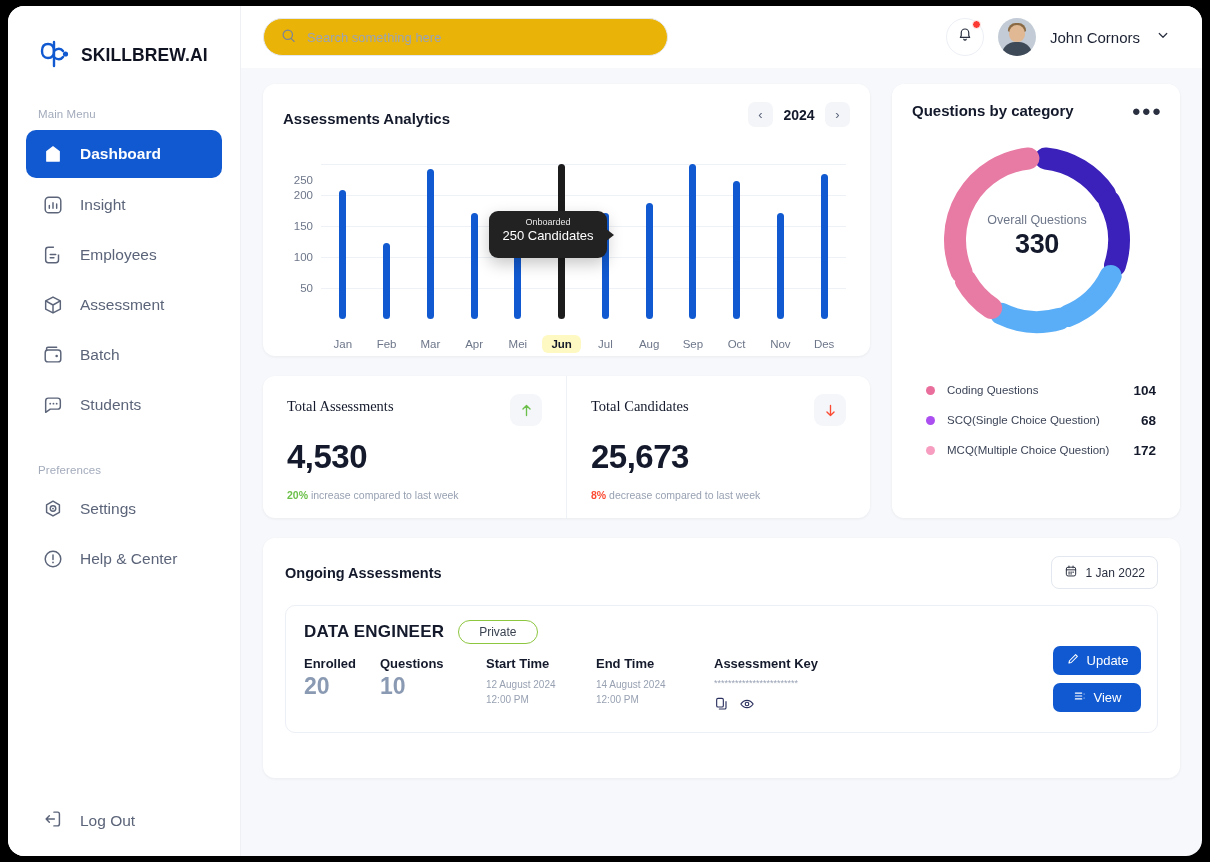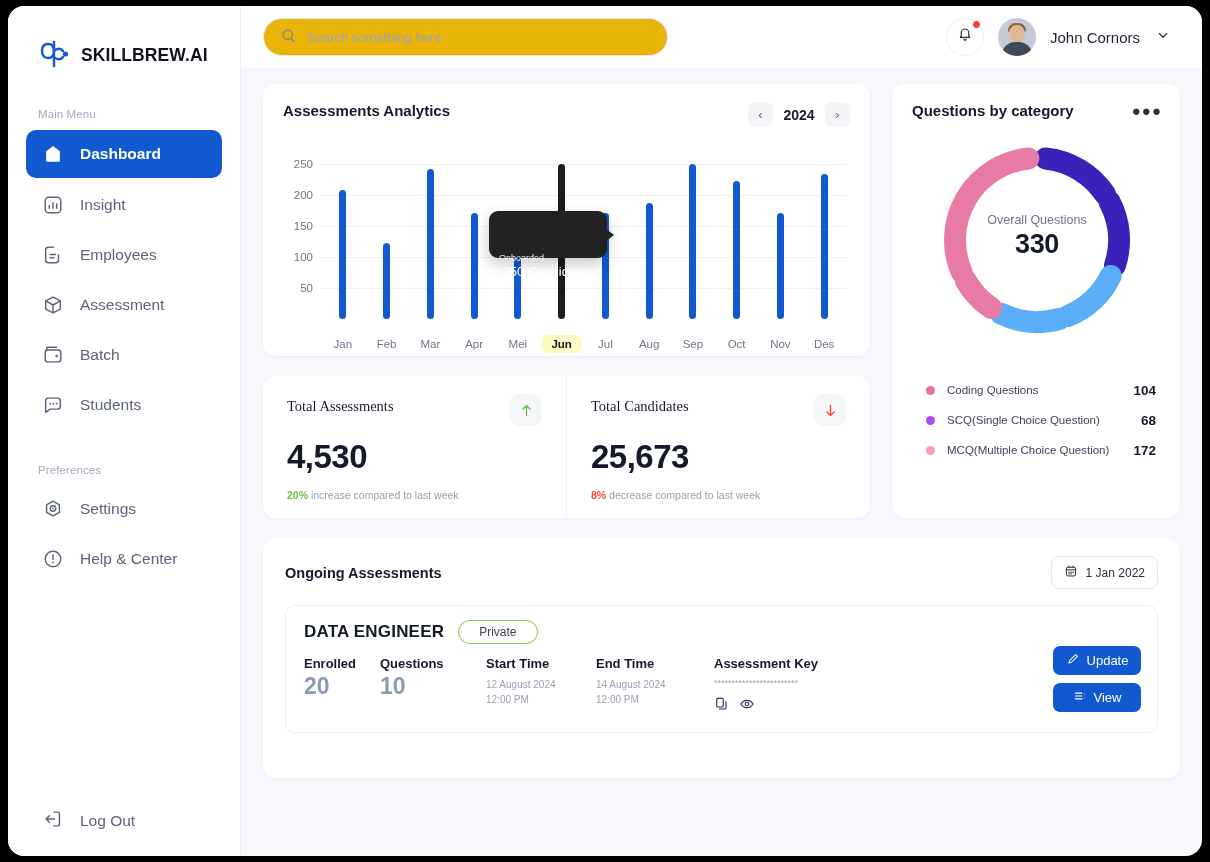--- a/index.html
+++ b/index.html
@@ -94,21 +94,21 @@
   .content { flex: 1; padding: 16px 22px 0 22px; overflow: hidden; }
 
   .card { background: #fff; border-radius: 12px; box-shadow: 0 1px 3px rgba(30,40,70,.06); }
 
   .row-top { display: flex; gap: 22px; }
   .left-col { flex: 1; min-width: 0; display: flex; flex-direction: column; gap: 20px; }
   .right-col { width: 288px; flex: 0 0 288px; }
 
   
   .chart-card { height: 272px; padding: 18px 20px 12px 20px; position: relative; }
-  .card-head { display: flex; align-items: flex-start; }
+  .card-head { display: flex; align-items: flex-end; }
   .card-title { font-size: 15px; font-weight: 700; color: #141a2b; }
   .year-nav { margin-left: auto; display: flex; align-items: center; gap: 8px; }
   .ybtn {
     width: 25px; height: 25px; border-radius: 7px; background: #f3f5f9;
     display: flex; align-items: center; justify-content: center; cursor: pointer;
     color: #5b6479; font-size: 13px; border: 0;
     font-family: "Liberation Sans", sans-serif;
   }
   .ylabel { font-size: 14px; font-weight: 700; color: #141a2b; min-width: 36px; text-align: center; }
 
@@ -125,21 +125,21 @@
   .months { display: flex; margin-left: 38px; margin-right: 4px; margin-top: 9px; }
   .mcell { flex: 1; display: flex; justify-content: center; margin-top: 7px; }
   .mlabel { font-size: 11.5px; color: #6d7689; padding: 3px 9px; border-radius: 6px; }
   .mlabel.sel { background: #fef9c3; color: #141a2b; font-weight: 700; }
 
   .tooltip {
     position: absolute; left: 168px; top: 62px; width: 118px; height: 47px;
     background: #222222; border-radius: 9px; color: #fff; padding: 6px 10px 0 10px;
     box-shadow: 0 6px 16px rgba(0,0,0,.22); z-index: 5;
   }
-  .tt-1 { font-size: 9px; text-align: left; color: #e9e9e9; margin-top: 36px; }
+  .tt-1 { font-size: 9px; text-align: center; color: #e9e9e9; }
   .tt-2 { font-size: 13px; text-align: center; margin-top: 1px; }
   .tt-tail {
     position: absolute; right: -7px; top: 17px; width: 0; height: 0;
     border-top: 7px solid transparent; border-bottom: 7px solid transparent;
     border-left: 9px solid #222222;
   }
 
   
   .stats-card { height: 142px; display: flex; }
   .stat { flex: 1; padding: 22px 24px 0 24px; position: relative; }
@@ -397,21 +397,21 @@
               <div id="gridlines">
                   <div class="gridline" style="top: 139.091px;"></div>
                   <div class="ytick" style="top: 139.091px;">50</div>
                   <div class="gridline" style="top: 108.182px;"></div>
                   <div class="ytick" style="top: 108.182px;">100</div>
                   <div class="gridline" style="top: 77.2727px;"></div>
                   <div class="ytick" style="top: 77.2727px;">150</div>
                   <div class="gridline" style="top: 46.3636px;"></div>
                   <div class="ytick" style="top: 46.3636px;">200</div>
                   <div class="gridline" style="top: 15.4545px;"></div>
-                  <div class="ytick" style="top: 15px;">250</div>
+                  <div class="ytick" style="top: 31px;">250</div>
                 </div>
               <div class="bars" id="bars">
                   <div class="barcell">
                     <div class="bar" style="height: 128.582px;"></div>
                   </div>
                   <div class="barcell">
                     <div class="bar" style="height: 76.0364px;"></div>
                   </div>
                   <div class="barcell">
                     <div class="bar" style="height: 150.218px;"></div>

